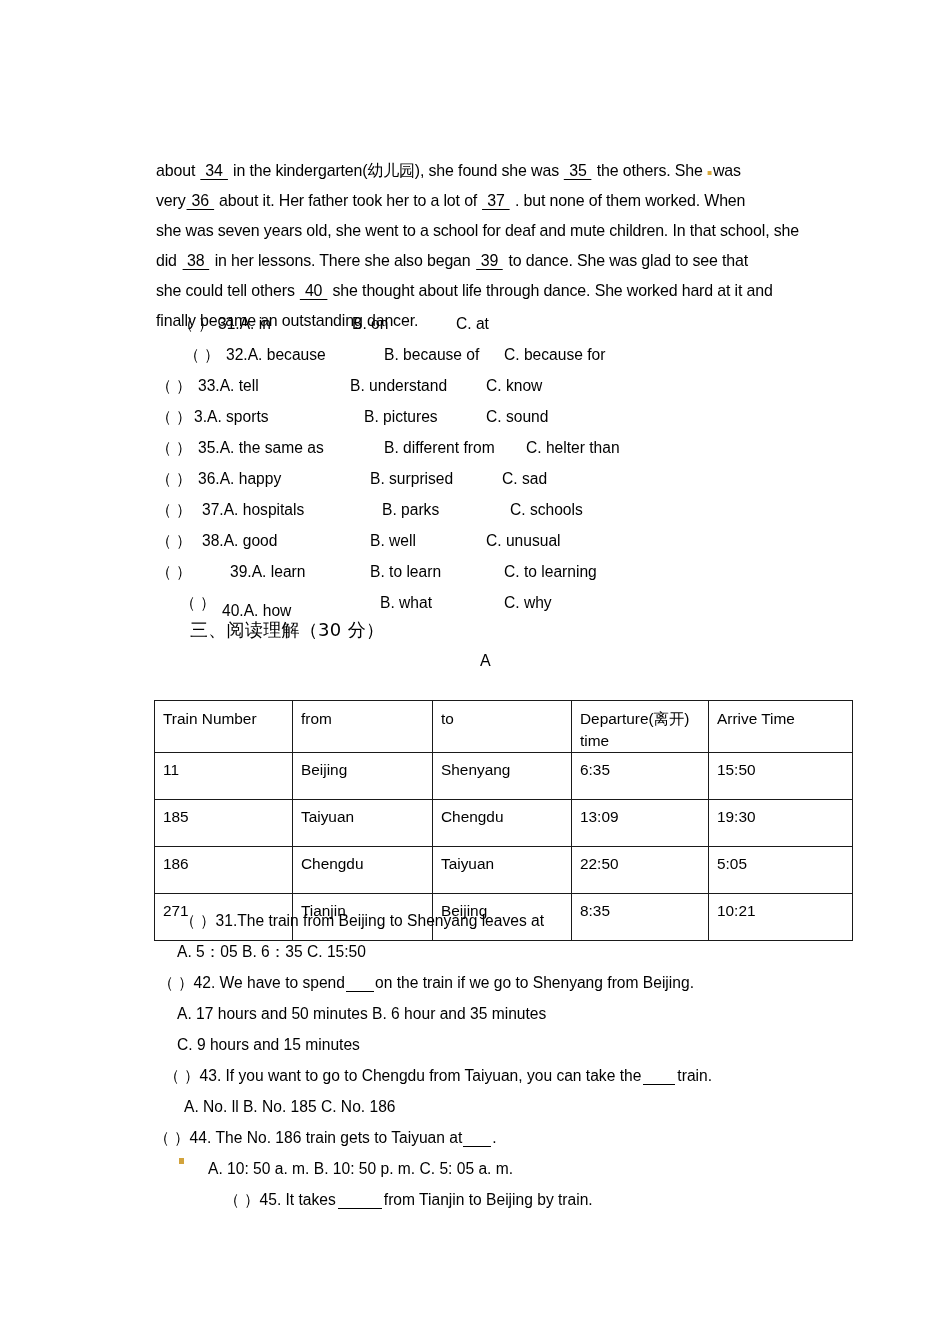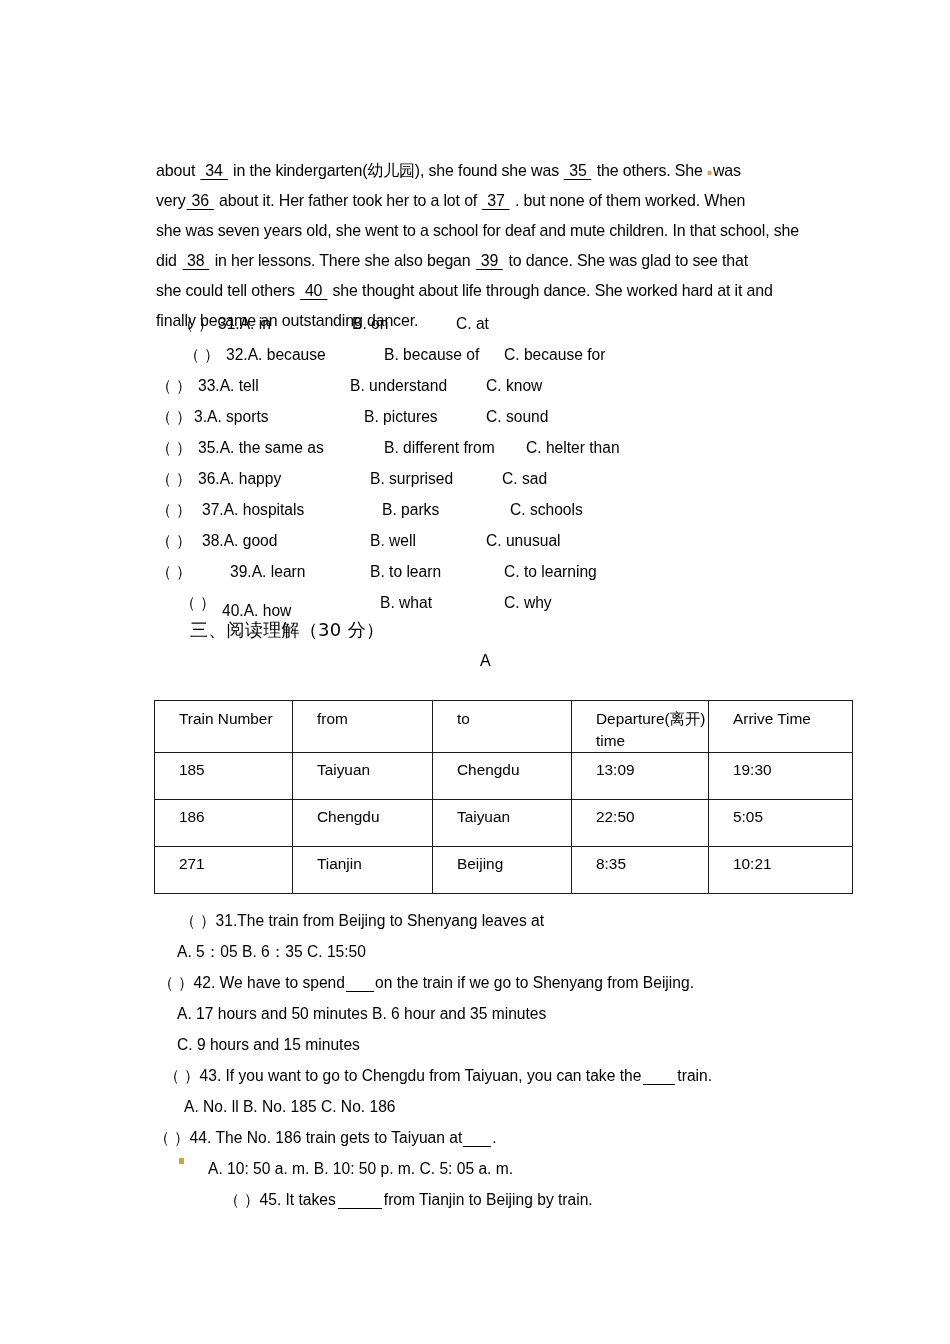--- a/index.html
+++ b/index.html
@@ -92,21 +92,21 @@
     position: absolute;
     left: 142px;
     top: 700px;
     width: 698px;
     border-collapse: collapse;
     table-layout: fixed;
     font-size: 15.4px;
   }
   .train-table td, .train-table th {
     border: 1.15px solid #1a1a1a;
-    padding: 7px 0 0 24px;
+    padding: 7px 0 0 8px;
     vertical-align: top;
     text-align: left;
     font-weight: normal;
   }
   .train-table tr.head td { height: 39px; line-height: 22px; }
   .train-table tr.body td { height: 39px; line-height: 20px; }
   .col-0 { width: 138px; }
   .col-1 { width: 140px; }
   .col-2 { width: 139px; }
   .col-3 { width: 137px; }
@@ -225,20 +225,27 @@
     </colgroup>
     <tbody id="table-body">
         <tr class="head">
           <td>Train Number</td>
           <td>from</td>
           <td>to</td>
           <td>Departure(离开) time</td>
           <td>Arrive Time</td>
         </tr>
         <tr class="body">
+          <td>11</td>
+          <td>Beijing</td>
+          <td>Shenyang</td>
+          <td>6:35</td>
+          <td>15:50</td>
+        </tr>
+        <tr class="body">
           <td>185</td>
           <td>Taiyuan</td>
           <td>Chengdu</td>
           <td>13:09</td>
           <td>19:30</td>
         </tr>
         <tr class="body">
           <td>186</td>
           <td>Chengdu</td>
           <td>Taiyuan</td>

